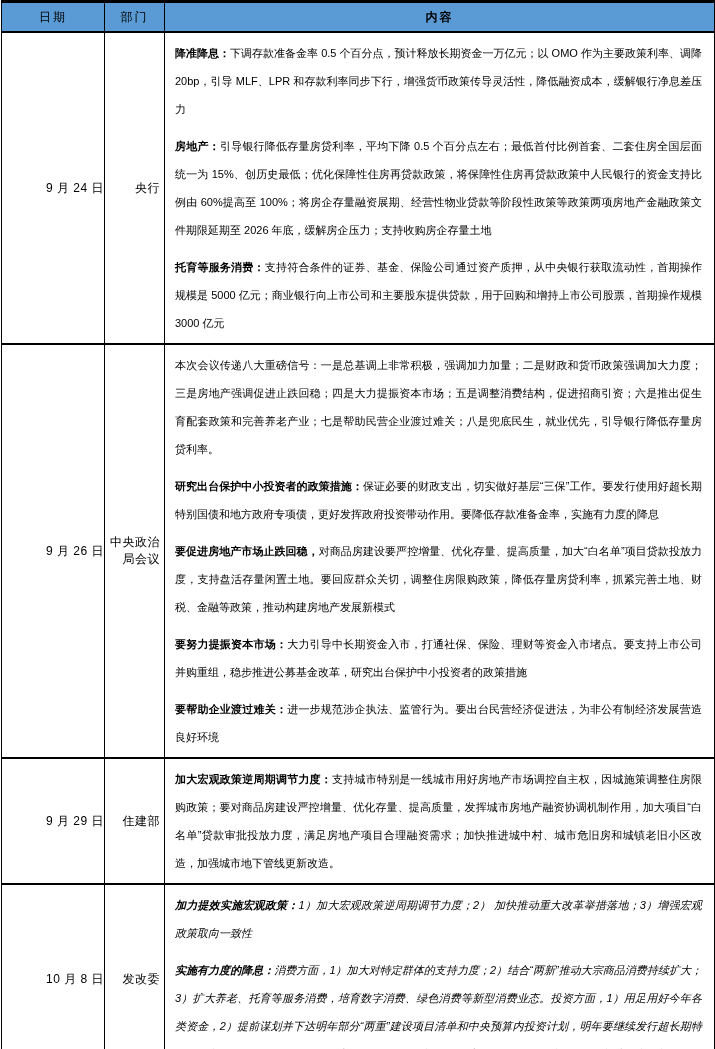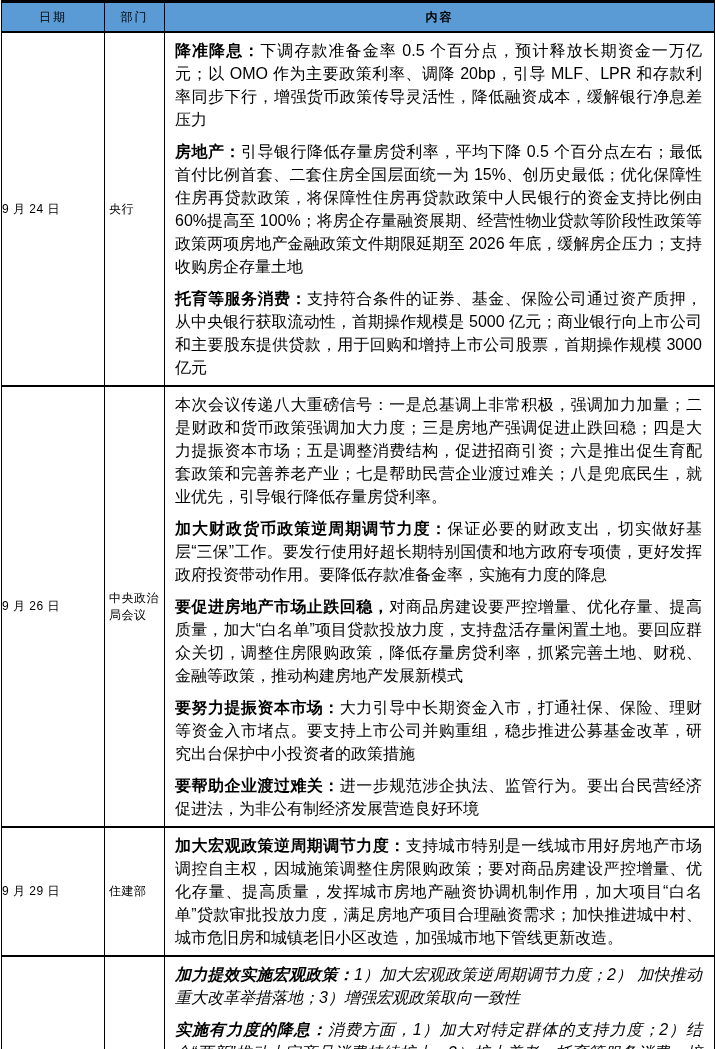--- a/index.html
+++ b/index.html
@@ -68,21 +68,21 @@
     border-right: 1px solid #000;
     border-bottom: 2px solid #000;
     padding: 0;
     vertical-align: middle;
     font-size: 12px;
   }
   tbody td:last-child { border-right: none; }
   tbody tr:last-child td { border-bottom: none; }
 
   td.date-cell, td.dept-cell {
-    text-align: left;
+    text-align: right;
     font-family: "Liberation Sans", "DejaVu Sans", sans-serif;
     font-size: 12px;
     line-height: 17px;
     letter-spacing: 0.5px;
     color: #000;
   }
   td.dept-cell .dept-inner {
     display: block;
     padding: 0 4px;
     word-break: break-all;
@@ -92,22 +92,22 @@
     vertical-align: middle;
     padding: 0;
   }
 
   .body-inner {
     padding: 6px 8px 6px 10px;
   }
 
   .para {
     font-family: "Liberation Sans", "DejaVu Sans", sans-serif;
-    font-size: 16px;
-    line-height: 23px;
+    font-size: 11px;
+    line-height: 28px;
     text-align: justify;
     text-justify: inter-ideograph;
     margin: 0 4px 9px 0;
     color: #000;
     letter-spacing: 0;
   }
   .para:last-child { margin-bottom: 0; }
 
   .para b {
     font-weight: bold;
@@ -154,21 +154,21 @@
       </tr>
 
       <tr>
         <td class="date-cell">9 月 26 日</td>
         <td class="dept-cell">
           <span class="dept-inner">中央政治局会议</span>
         </td>
         <td class="body-cell">
           <div class="body-inner">
             <p class="para"><b></b><span>本次会议传递八大重磅信号：一是总基调上非常积极，强调加力加量；二是财政和货币政策强调加大力度；三是房地产强调促进止跌回稳；四是大力提振资本市场；五是调整消费结构，促进招商引资；六是推出促生育配套政策和完善养老产业；七是帮助民营企业渡过难关；八是兜底民生，就业优先，引导银行降低存量房贷利率。</span></p>
-            <p class="para"><b>加大财政货币政策逆周期调节力度：</b><span>保证必要的财政支出，切实做好基层“三保”工作。要发行使用好超长期特别国债和地方政府专项债，更好发挥政府投资带动作用。要降低存款准备金率，实施有力度的降息</span></p>
+            <p class="para"><b>研究出台保护中小投资者的政策措施：</b><span>保证必要的财政支出，切实做好基层“三保”工作。要发行使用好超长期特别国债和地方政府专项债，更好发挥政府投资带动作用。要降低存款准备金率，实施有力度的降息</span></p>
             <p class="para"><b>要促进房地产市场止跌回稳，</b><span>对商品房建设要严控增量、优化存量、提高质量，加大“白名单”项目贷款投放力度，支持盘活存量闲置土地。要回应群众关切，调整住房限购政策，降低存量房贷利率，抓紧完善土地、财税、金融等政策，推动构建房地产发展新模式</span></p>
             <p class="para"><b>要努力提振资本市场：</b><span>大力引导中长期资金入市，打通社保、保险、理财等资金入市堵点。要支持上市公司并购重组，稳步推进公募基金改革，研究出台保护中小投资者的政策措施</span></p>
             <p class="para"><b>要帮助企业渡过难关：</b><span>进一步规范涉企执法、监管行为。要出台民营经济促进法，为非公有制经济发展营造良好环境</span></p>
           </div>
         </td>
       </tr>
 
       <tr>
         <td class="date-cell">9 月 29 日</td>
         <td class="dept-cell">

